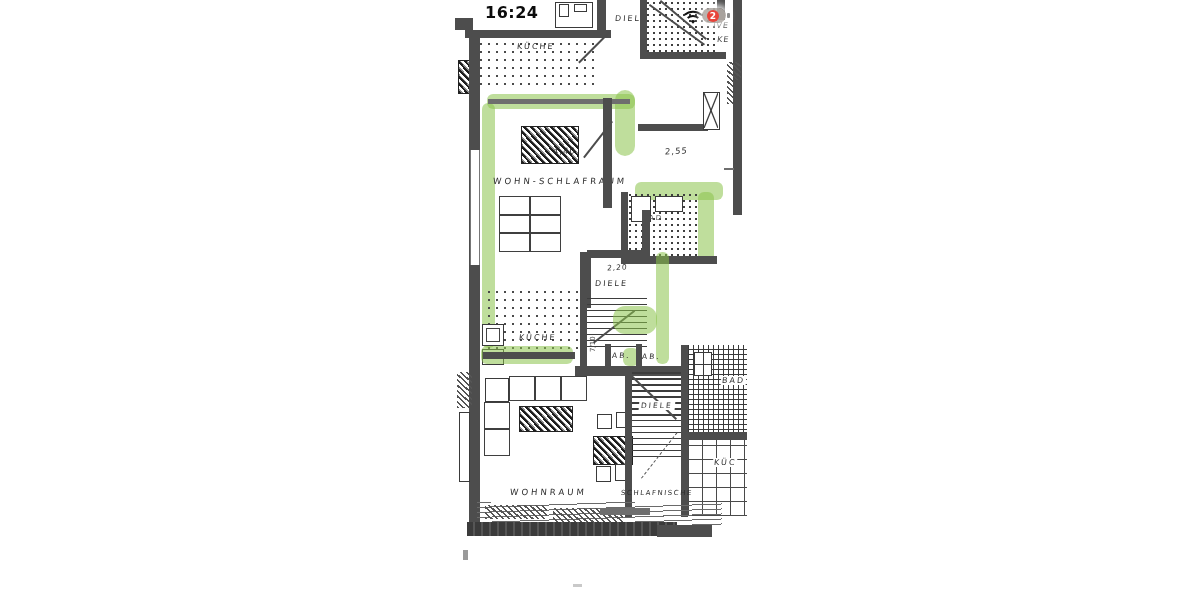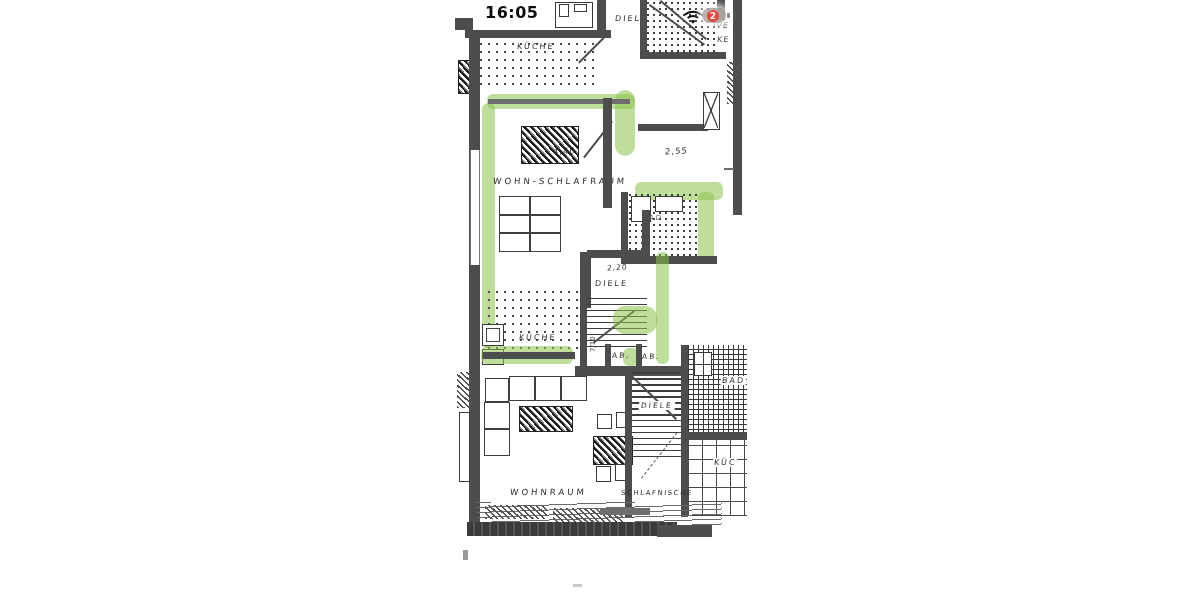--- a/index.html
+++ b/index.html
@@ -185,21 +185,21 @@
   <div class="abs hatchHlt" style="left:22px;top:502px;width:245px;height:24px;"></div>
   <div class="abs scrib-lt" style="left:30px;top:505px;width:62px;height:14px;"></div>
   <div class="abs scrib-lt" style="left:98px;top:508px;width:70px;height:16px;"></div>
   <div class="wall lt" style="left:145px;top:508px;width:50px;height:7px;"></div>
   <div class="wall" style="left:12px;top:522px;width:210px;height:14px;background:repeating-linear-gradient(88deg,#3b3b3b 0 6px,#565656 6px 8px);"></div>
   <div class="wall" style="left:202px;top:525px;width:55px;height:12px;"></div>
 
   <div class="wall lt" style="left:8px;top:550px;width:5px;height:10px;background:#9a9a9a;"></div>
   <div class="wall lt" style="left:118px;top:584px;width:9px;height:3px;background:#c9c9c9;"></div>
 
-  <span class="time">16:05</span>
+  <span class="time">16:24</span>
   <div class="wifi">
     <svg width="20" height="16" viewBox="0 0 24 18">
       <path d="M12 16 L15 12.6 A4.6 4.6 0 0 0 9 12.6 Z" fill="#111"></path>
       <path d="M5.6 9 A9.8 9.8 0 0 1 18.4 9" stroke="#111" stroke-width="2.4" fill="none"></path>
       <path d="M2 5.2 A15 15 0 0 1 22 5.2" stroke="#111" stroke-width="2.4" fill="none"></path>
     </svg>
   </div>
   <div class="batt">
     <div class="dot2">2</div>
   </div>

